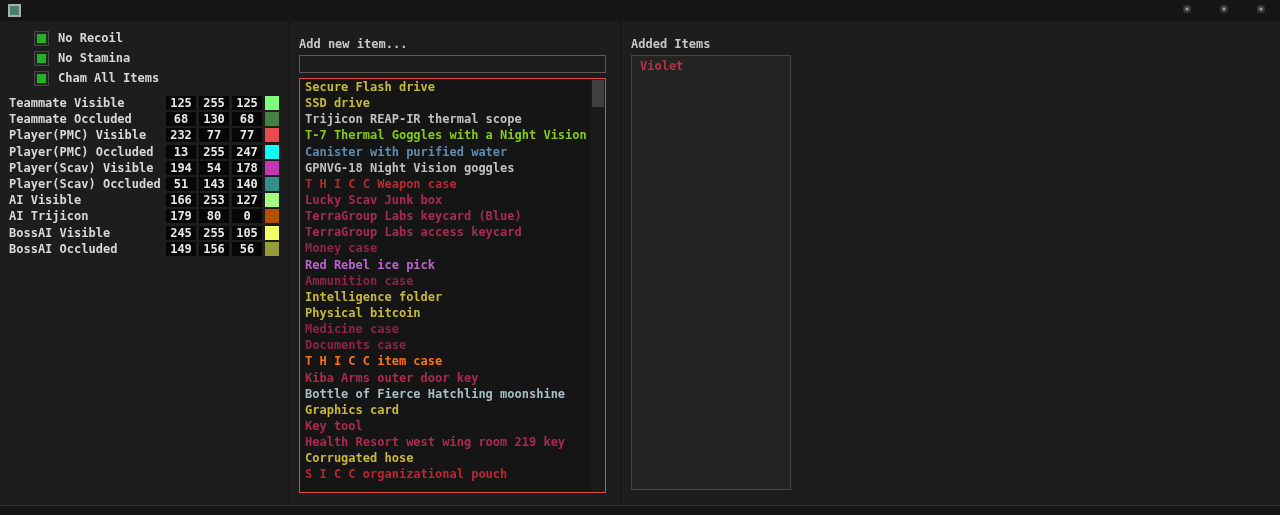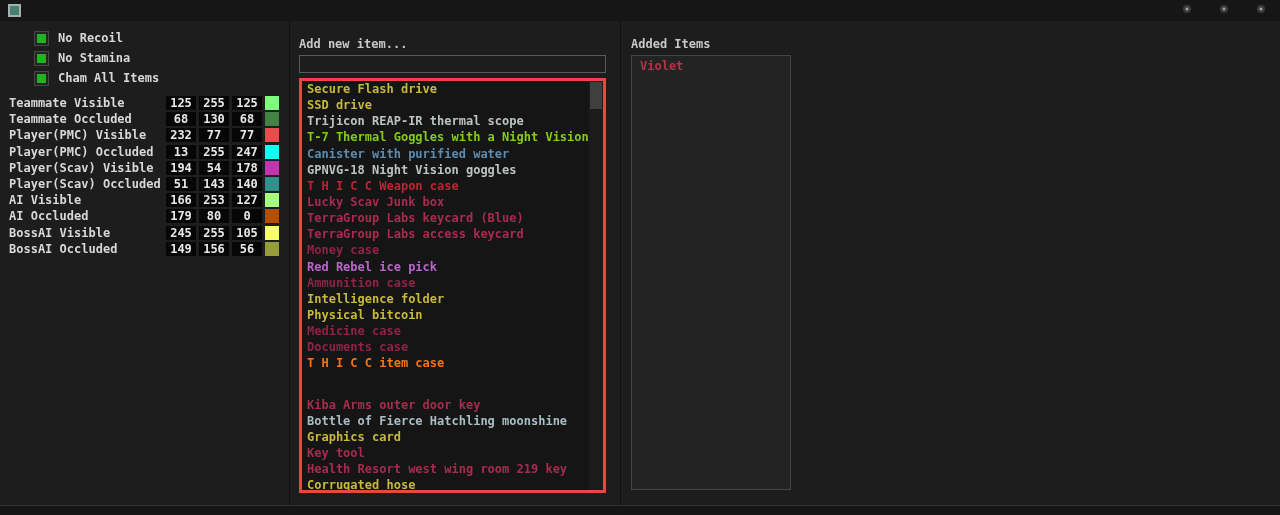--- a/index.html
+++ b/index.html
@@ -62,21 +62,21 @@
   
   .mid-title { position:absolute; left:299px; top:37px; color:#c8c8c8; }
   .add-input {
     position:absolute; left:299px; top:55px; width:307px; height:18px;
     background:#1d1d1d; border:1px solid #5a5a5a; outline:none;
     color:#e0e0e0; font-family:"DejaVu Sans Mono", monospace; font-size:12px;
     padding:0 4px;
   }
   .item-list {
     position:absolute; left:299px; top:78px; width:307px; height:415px;
-    background:#151515; border:3px solid #ef4444; overflow:hidden;
+    background:#151515; border:1px solid #ef4444; overflow:hidden;
   }
   .item-list-inner { padding-left:5px; }
   .list-item {
     height:16.15px; line-height:16.15px; white-space:nowrap; cursor:default;
   }
   .scrollbar {
     position:absolute; right:0; top:0; width:14px; height:413px;
     background:#1b1b1b;
   }
   .scroll-thumb {
@@ -180,21 +180,21 @@
 
   <div class="esp-row">
     <span class="esp-label">AI Visible</span>
     <span class="esp-val">166</span>
     <span class="esp-val">253</span>
     <span class="esp-val">127</span>
     <span class="esp-swatch" style="background: rgb(166, 253, 127);"></span>
   </div>
 
   <div class="esp-row">
-    <span class="esp-label">AI Occluded</span>
+    <span class="esp-label">AI Trijicon</span>
     <span class="esp-val">179</span>
     <span class="esp-val">80</span>
     <span class="esp-val">0</span>
     <span class="esp-swatch" style="background: rgb(179, 80, 0);"></span>
   </div>
 
   <div class="esp-row">
     <span class="esp-label">BossAI Visible</span>
     <span class="esp-val">245</span>
     <span class="esp-val">255</span>
@@ -247,21 +247,21 @@
 
   <div class="list-item" style="color: rgb(200, 185, 58);">Physical bitcoin</div>
 
   <div class="list-item" style="color: rgb(142, 36, 70);">Medicine case</div>
 
   <div class="list-item" style="color: rgb(142, 36, 70);">Documents case</div>
 
 
   <div class="list-item" style="color: #f97316;">T H I C C item case</div>
 
-  <div class="list-item" style="color: rgb(168, 43, 81); margin-top: 25px;">Kiba Arms outer door key</div>
+  <div class="list-item" style="color: rgb(168, 43, 81);">Kiba Arms outer door key</div>
 
   <div class="list-item" style="color: rgb(169, 189, 197);">Bottle of Fierce Hatchling moonshine</div>
 
   <div class="list-item" style="color: rgb(200, 185, 58);">Graphics card</div>
 
   <div class="list-item" style="color: rgb(168, 43, 81);">Key tool</div>
 
   <div class="list-item" style="color: rgb(168, 43, 81);">Health Resort west wing room 219 key</div>
 
   <div class="list-item" style="color: rgb(200, 185, 58);">Corrugated hose</div>

